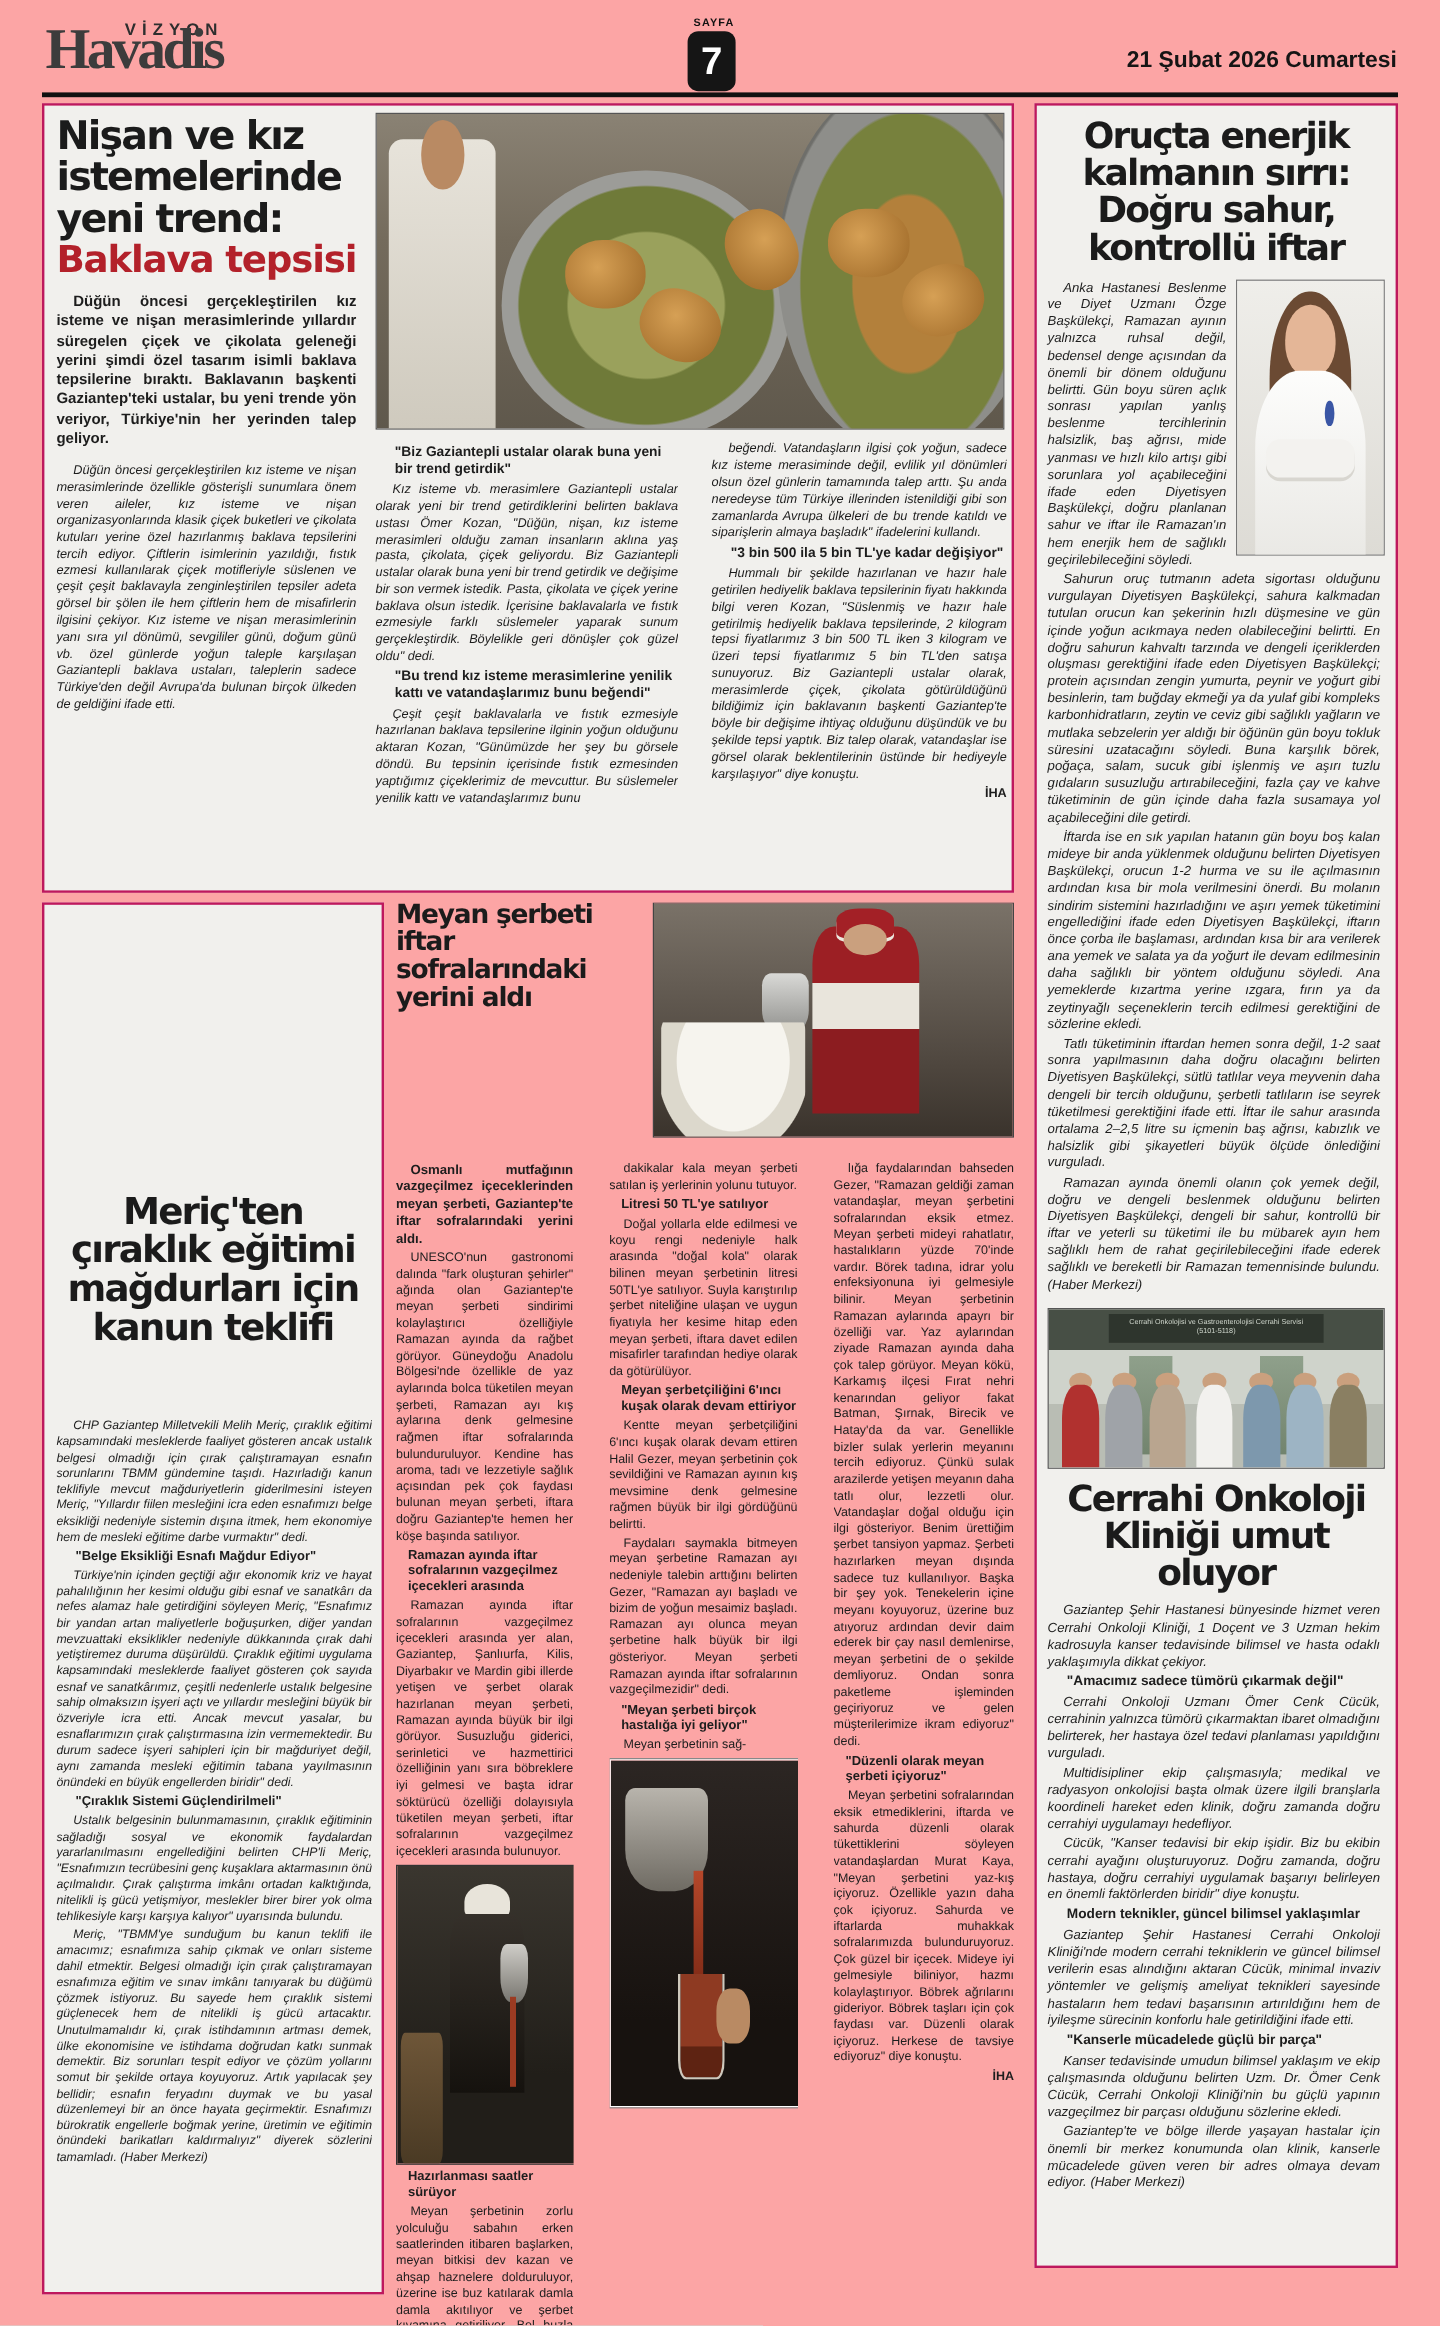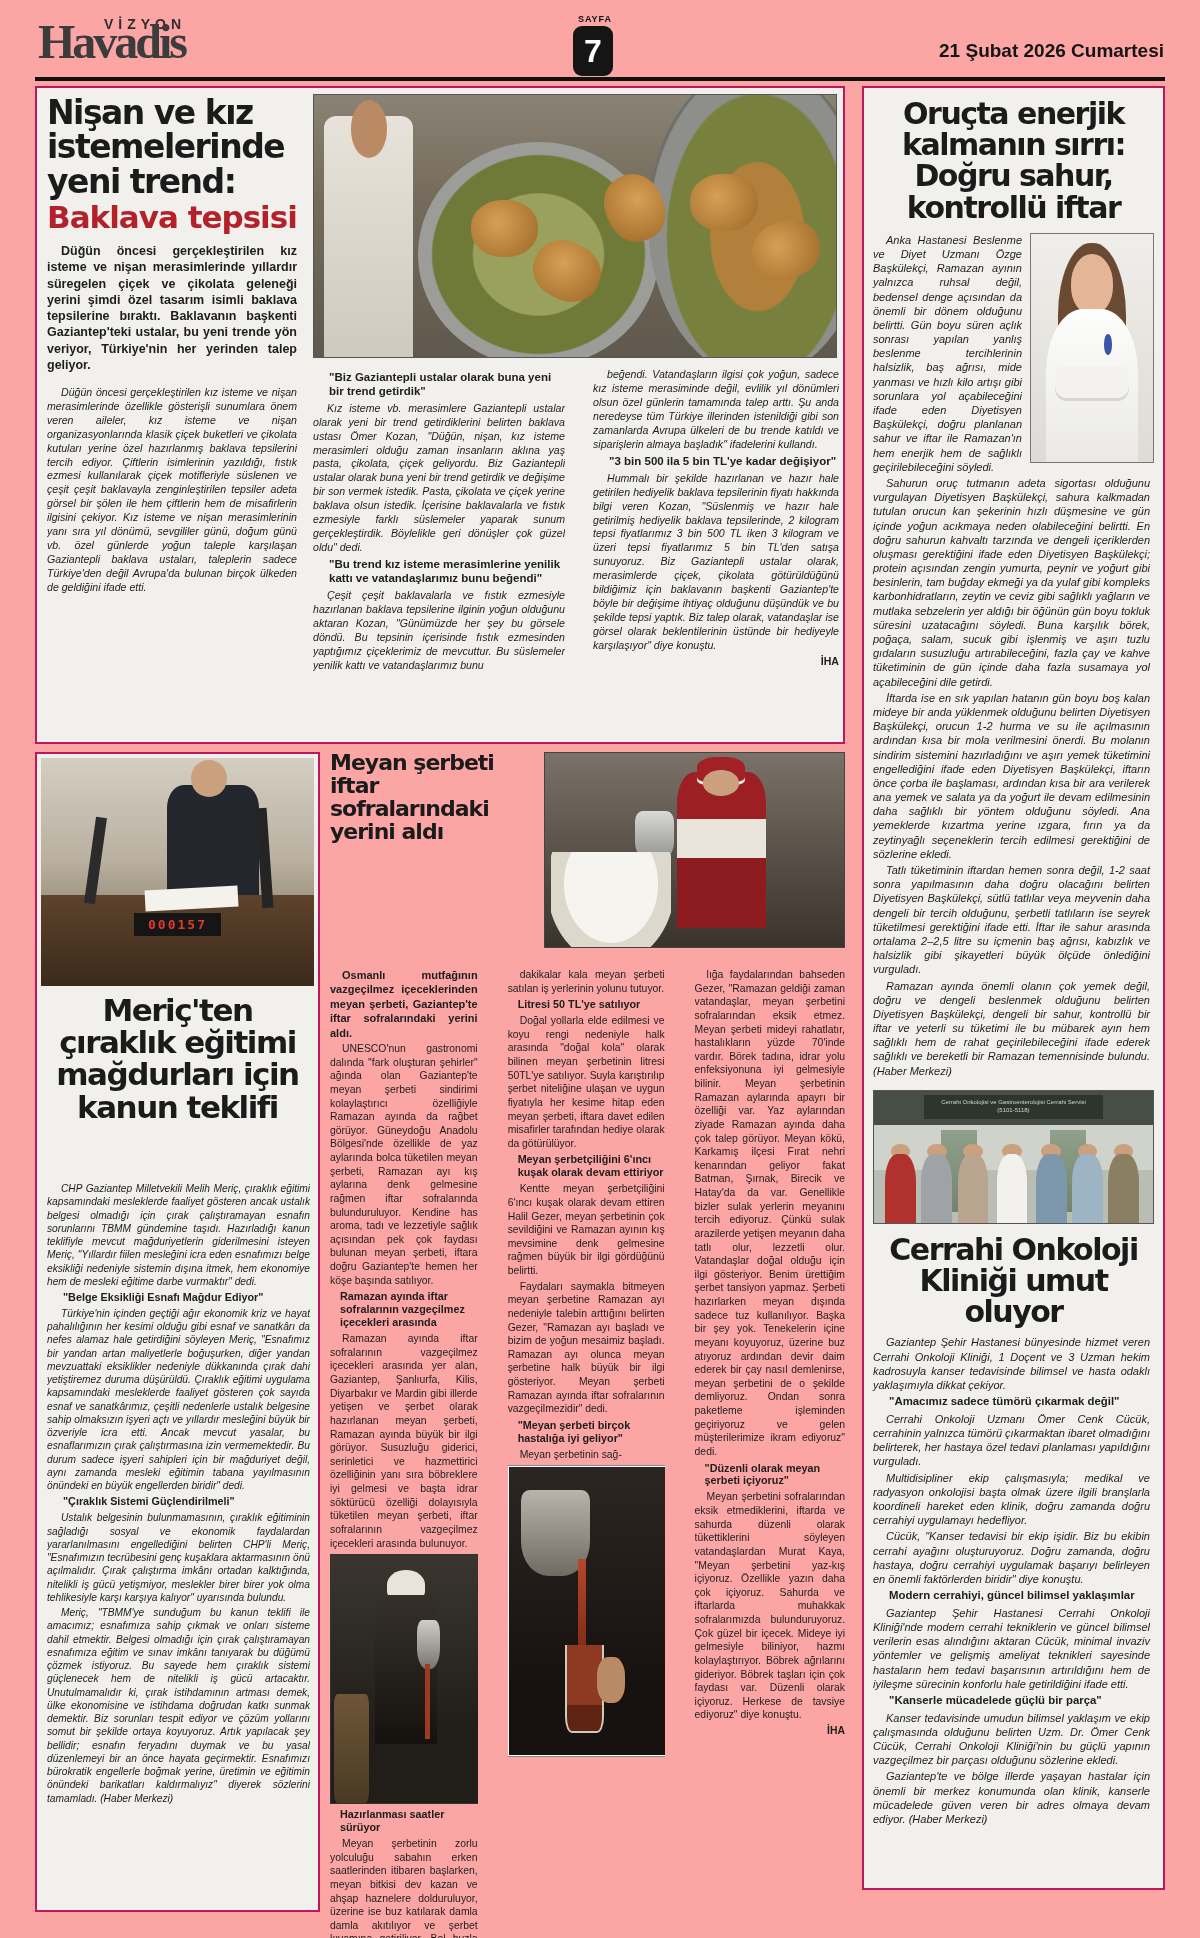--- a/index.html
+++ b/index.html
@@ -164,31 +164,20 @@
     </div>
     <div class="b-col3 body-txt">
       <p>beğendi. Vatandaşların ilgisi çok yoğun, sadece kız isteme merasiminde değil, evlilik yıl dönümleri olsun özel günlerin tamamında talep arttı. Şu anda neredeyse tüm Türkiye illerinden istenildiği gibi son zamanlarda Avrupa ülkeleri de bu trende katıldı ve siparişlerin almaya başladık" ifadelerini kullandı.</p>
       <div class="sub b-sub">"3 bin 500 ila 5 bin TL'ye kadar değişiyor"</div>
       <p>Hummalı bir şekilde hazırlanan ve hazır hale getirilen hediyelik baklava tepsilerinin fiyatı hakkında bilgi veren Kozan, "Süslenmiş ve hazır hale getirilmiş hediyelik baklava tepsilerinde, 2 kilogram tepsi fiyatlarımız 3 bin 500 TL iken 3 kilogram ve üzeri tepsi fiyatlarımız 5 bin TL'den satışa sunuyoruz. Biz Gaziantepli ustalar olarak, merasimlerde çiçek, çikolata götürüldüğünü bildiğimiz için baklavanın başkenti Gaziantep'te böyle bir değişime ihtiyaç olduğunu düşündük ve bu şekilde tepsi yaptık. Biz talep olarak, vatandaşlar ise görsel olarak beklentilerinin üstünde bir hediyeyle karşılaşıyor" diye konuştu.</p>
       <div class="agency">İHA</div>
     </div>
   </section>
 
   <section class="abs box art-meric">
-    <div class="m-photo">
-      <div class="ph ph-parl">
-        <div class="suit"></div>
-          <div class="head"></div>
-        <div class="desk"></div>
-          <div class="mic"></div>
-          <div class="mic2"></div>
-        <div class="paper"></div>
-        <div class="clock">000157</div>
-      </div>
-    </div>
     <div class="hl m-h1">Meriç'ten çıraklık eğitimi mağdurları için kanun teklifi</div>
     <div class="m-body body-txt">
       <p>CHP Gaziantep Milletvekili Melih Meriç, çıraklık eğitimi kapsamındaki mesleklerde faaliyet gösteren ancak ustalık belgesi olmadığı için çırak çalıştıramayan esnafın sorunlarını TBMM gündemine taşıdı. Hazırladığı kanun teklifiyle mevcut mağduriyetlerin giderilmesini isteyen Meriç, "Yıllardır fiilen mesleğini icra eden esnafımızı belge eksikliği nedeniyle sistemin dışına itmek, hem ekonomiye hem de mesleki eğitime darbe vurmaktır" dedi.</p>
       <div class="sub">"Belge Eksikliği Esnafı Mağdur Ediyor"</div>
       <p>Türkiye'nin içinden geçtiği ağır ekonomik kriz ve hayat pahalılığının her kesimi olduğu gibi esnaf ve sanatkârı da nefes alamaz hale getirdiğini söyleyen Meriç, "Esnafımız bir yandan artan maliyetlerle boğuşurken, diğer yandan mevzuattaki eksiklikler nedeniyle dükkanında çırak dahi yetiştiremez duruma düşürüldü. Çıraklık eğitimi uygulama kapsamındaki mesleklerde faaliyet gösteren çok sayıda esnaf ve sanatkârımız, çeşitli nedenlerle ustalık belgesine sahip olmaksızın işyeri açtı ve yıllardır mesleğini büyük bir özveriyle icra etti. Ancak mevcut yasalar, bu esnaflarımızın çırak çalıştırmasına izin vermemektedir. Bu durum sadece işyeri sahipleri için bir mağduriyet değil, aynı zamanda mesleki eğitimin tabana yayılmasının önündeki en büyük engellerden biridir" dedi.</p>
       <div class="sub">"Çıraklık Sistemi Güçlendirilmeli"</div>
       <p>Ustalık belgesinin bulunmamasının, çıraklık eğitiminin sağladığı sosyal ve ekonomik faydalardan yararlanılmasını engellediğini belirten CHP'li Meriç, "Esnafımızın tecrübesini genç kuşaklara aktarmasının önü açılmalıdır. Çırak çalıştırma imkânı ortadan kalktığında, nitelikli iş gücü yetişmiyor, meslekler birer birer yok olma tehlikesiyle karşı karşıya kalıyor" uyarısında bulundu.</p>
       <p>Meriç, "TBMM'ye sunduğum bu kanun teklifi ile amacımız; esnafımıza sahip çıkmak ve onları sisteme dahil etmektir. Belgesi olmadığı için çırak çalıştıramayan esnafımıza eğitim ve sınav imkânı tanıyarak bu düğümü çözmek istiyoruz. Bu sayede hem çıraklık sistemi güçlenecek hem de nitelikli iş gücü artacaktır. Unutulmamalıdır ki, çırak istihdamının artması demek, ülke ekonomisine ve istihdama doğrudan katkı sunmak demektir. Biz sorunları tespit ediyor ve çözüm yollarını somut bir şekilde ortaya koyuyoruz. Artık yapılacak şey bellidir; esnafın feryadını duymak ve bu yasal düzenlemeyi bir an önce hayata geçirmektir. Esnafımızı bürokratik engellerle boğmak yerine, üretimin ve eğitimin önündeki barikatları kaldırmalıyız" diyerek sözlerini tamamladı. (Haber Merkezi)</p>
     </div>
   </section>
@@ -293,21 +282,21 @@
           <div class="pp p7"></div>
       </div>
     </div>
     <div class="hl c-h1">Cerrahi Onkoloji Kliniği umut oluyor</div>
     <div class="rail-body">
       <p>Gaziantep Şehir Hastanesi bünyesinde hizmet veren Cerrahi Onkoloji Kliniği, 1 Doçent ve 3 Uzman hekim kadrosuyla kanser tedavisinde bilimsel ve hasta odaklı yaklaşımıyla dikkat çekiyor.</p>
       <div class="sub">"Amacımız sadece tümörü çıkarmak değil"</div>
       <p>Cerrahi Onkoloji Uzmanı Ömer Cenk Cücük, cerrahinin yalnızca tümörü çıkarmaktan ibaret olmadığını belirterek, her hastaya özel tedavi planlaması yapıldığını vurguladı.</p>
       <p>Multidisipliner ekip çalışmasıyla; medikal ve radyasyon onkolojisi başta olmak üzere ilgili branşlarla koordineli hareket eden klinik, doğru zamanda doğru cerrahiyi uygulamayı hedefliyor.</p>
       <p>Cücük, "Kanser tedavisi bir ekip işidir. Biz bu ekibin cerrahi ayağını oluşturuyoruz. Doğru zamanda, doğru hastaya, doğru cerrahiyi uygulamak başarıyı belirleyen en önemli faktörlerden biridir" diye konuştu.</p>
-      <div class="sub">Modern cerrahiyi, güncel bilimsel yaklaşımlar</div>
+      <div class="sub">Modern teknikler, güncel bilimsel yaklaşımlar</div>
       <p>Gaziantep Şehir Hastanesi Cerrahi Onkoloji Kliniği'nde modern cerrahi tekniklerin ve güncel bilimsel verilerin esas alındığını aktaran Cücük, minimal invaziv yöntemler ve gelişmiş ameliyat teknikleri sayesinde hastaların hem tedavi başarısının artırıldığını hem de iyileşme sürecinin konforlu hale getirildiğini ifade etti.</p>
       <div class="sub">"Kanserle mücadelede güçlü bir parça"</div>
       <p>Kanser tedavisinde umudun bilimsel yaklaşım ve ekip çalışmasında olduğunu belirten Uzm. Dr. Ömer Cenk Cücük, Cerrahi Onkoloji Kliniği'nin bu güçlü yapının vazgeçilmez bir parçası olduğunu sözlerine ekledi.</p>
       <p>Gaziantep'te ve bölge illerde yaşayan hastalar için önemli bir merkez konumunda olan klinik, kanserle mücadelede güven veren bir adres olmaya devam ediyor. (Haber Merkezi)</p>
     </div>
   </section>
 
 </div>
 
 </body></html>

